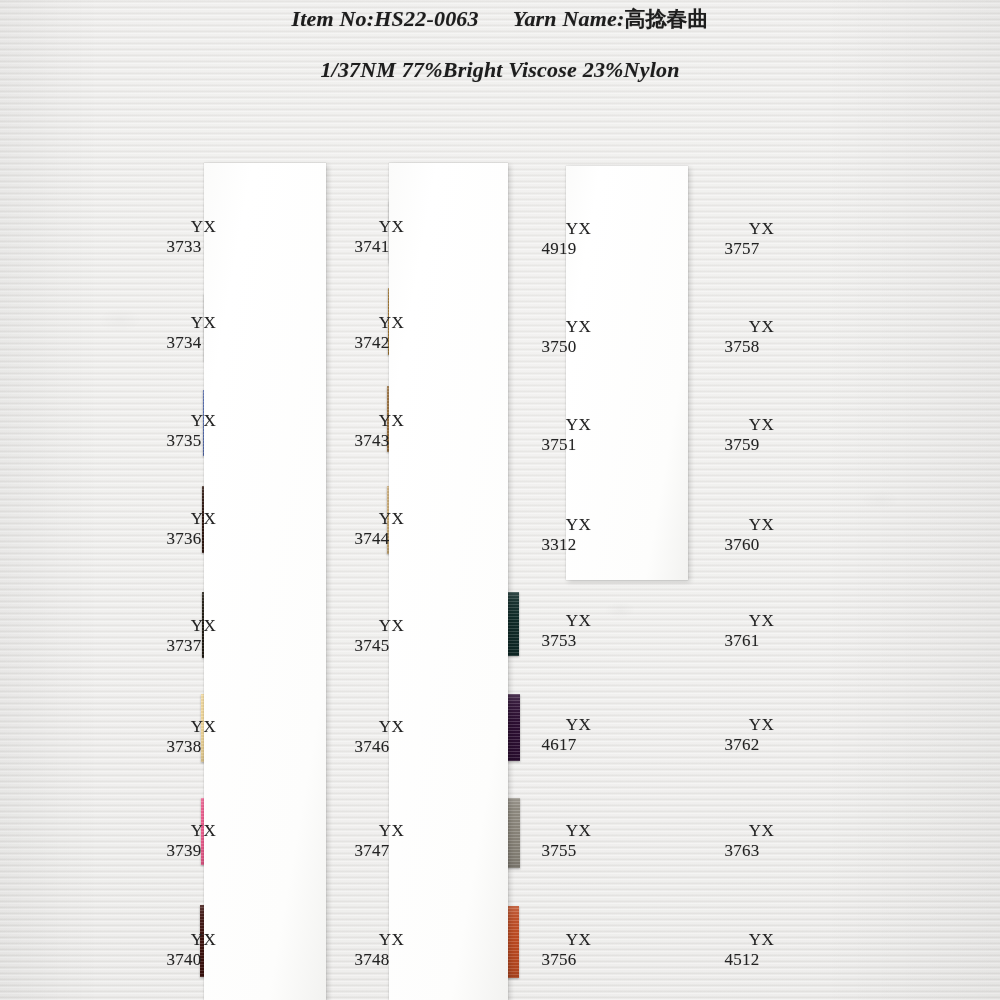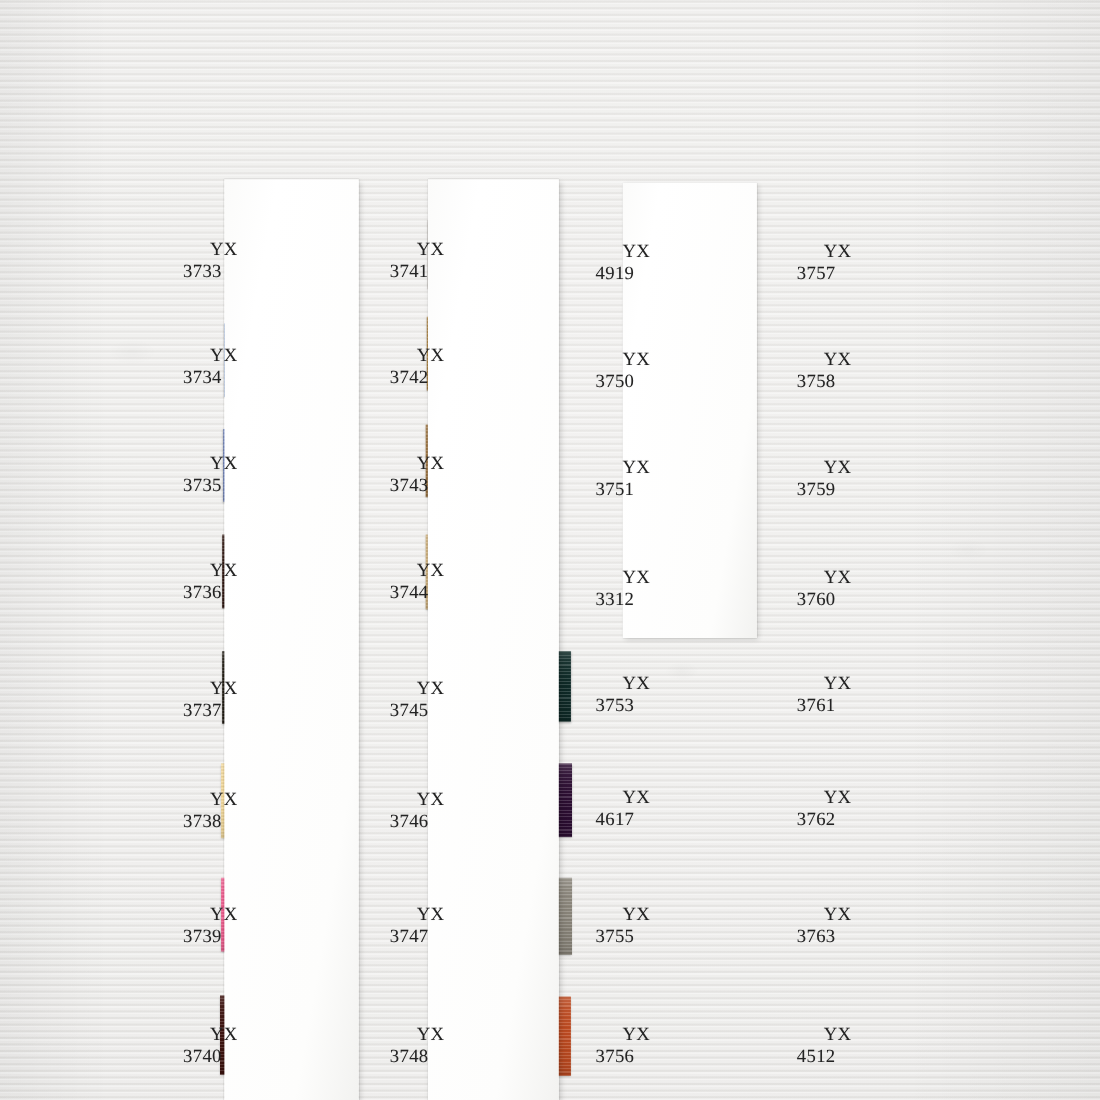--- a/index.html
+++ b/index.html
@@ -117,21 +117,23 @@
   }
   .label .pre  { display: block; text-align: right; }
   .label .code { display: block; }
 </style>
 </head>
 <body>
 
 <div id="page">
 
   <div id="header">
-
+    <div class="hline" id="hline1"><span>Item No:</span><span>HS22-0063</span><span class="hl-gap"></span><span>Yarn Name:</span><span class="cjk">高捻春曲</span></div>
+
+    <div class="hline" id="hline2"><span>1/37NM 77%Bright Viscose 23%Nylon</span></div>
 
   </div>
 
   <div id="cards-layer">
       <div class="card" style="left: 204px; top: 163px; width: 122px; height: 845px;"></div>
       <div class="swatch" style="left: 205px; top: 204px; width: 116px; height: 63px; background-color: rgb(17, 103, 173);"></div>
       <div class="swatch" style="left: 204px; top: 294px; width: 117px; height: 67px; background-color: rgb(20, 73, 159);"></div>
       <div class="swatch" style="left: 203px; top: 390px; width: 117px; height: 66px; background-color: rgb(90, 114, 184);"></div>
       <div class="swatch" style="left: 202px; top: 486px; width: 119px; height: 67px; background-color: rgb(50, 26, 19);"></div>
       <div class="swatch" style="left: 202px; top: 592px; width: 119px; height: 66px; background-color: rgb(34, 29, 20);"></div>

